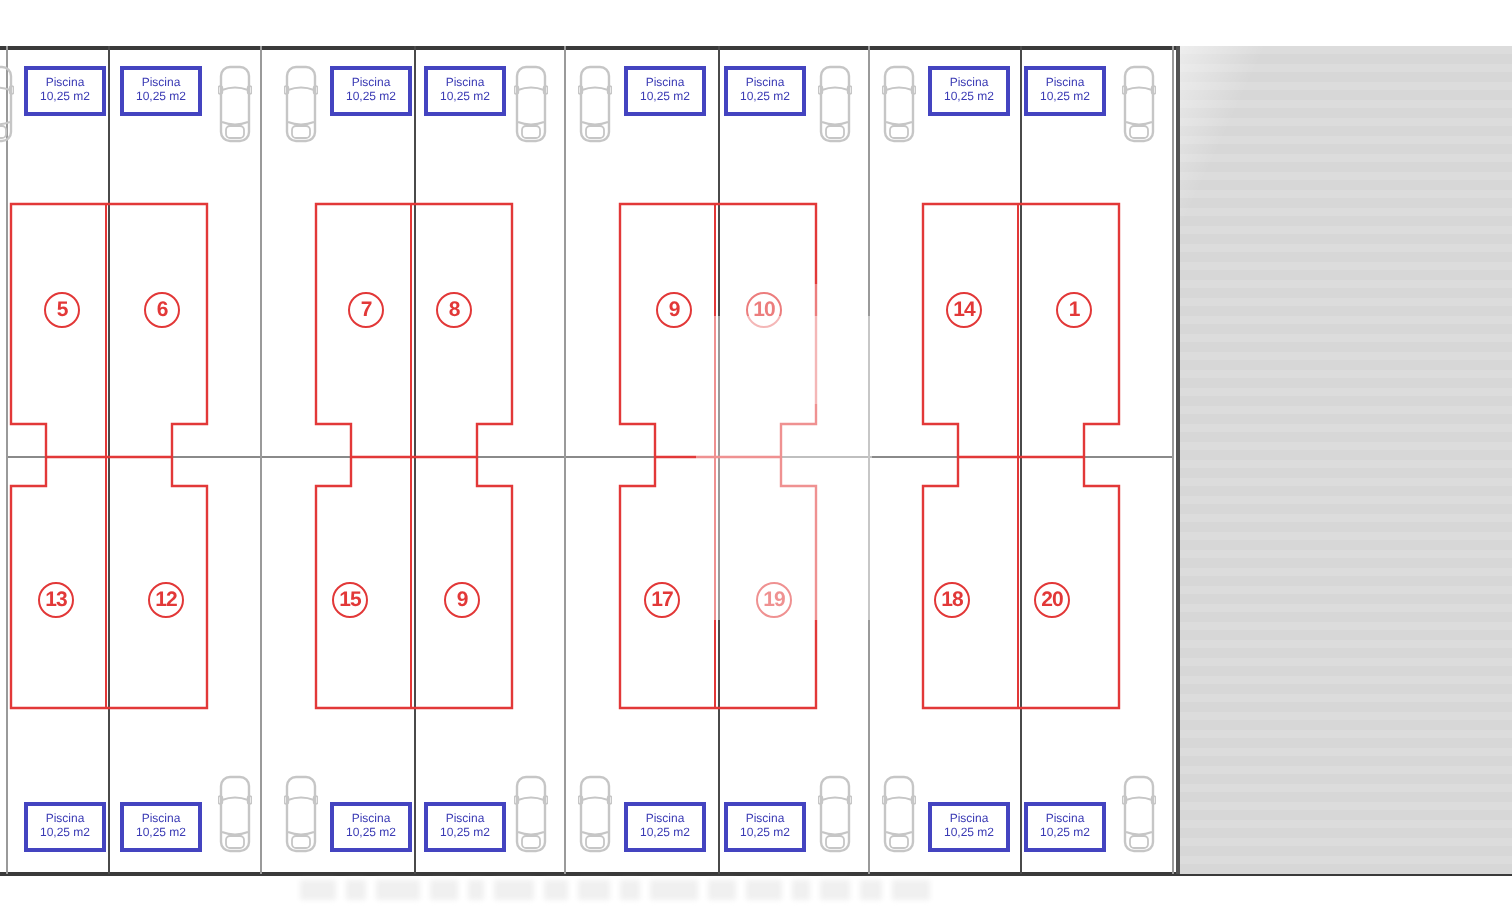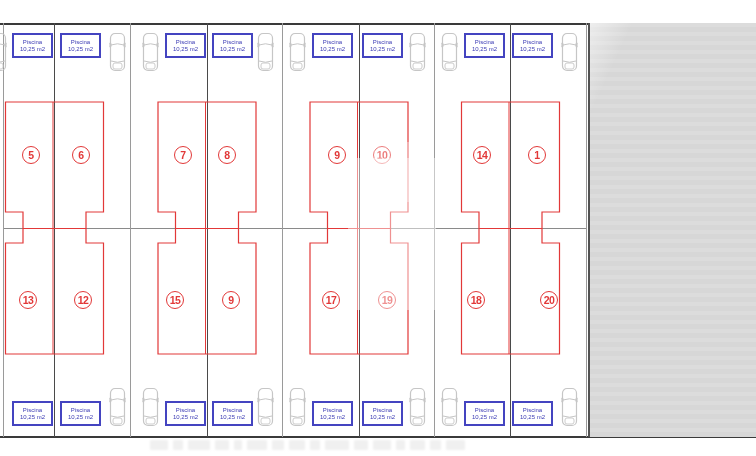--- a/index.html
+++ b/index.html
@@ -294,16 +294,16 @@
     <div class="unit-badge" style="left: 373px; top: 146px;">10</div>
     <div class="unit-badge" style="left: 473px; top: 146px;">14</div>
     <div class="unit-badge" style="left: 528px; top: 146px;">1</div>
     <div class="unit-badge" style="left: 19px; top: 291px;">13</div>
     <div class="unit-badge" style="left: 74px; top: 291px;">12</div>
     <div class="unit-badge" style="left: 166px; top: 291px;">15</div>
     <div class="unit-badge" style="left: 222px; top: 291px;">9</div>
     <div class="unit-badge" style="left: 322px; top: 291px;">17</div>
     <div class="unit-badge" style="left: 378px; top: 291px;">19</div>
     <div class="unit-badge" style="left: 467px; top: 291px;">18</div>
-    <div class="unit-badge" style="left: 540px; top: 291px;">20</div>
+    <div class="unit-badge" style="left: 517px; top: 291px;">20</div>
     <div class="ghost" style="left: 348px; top: 158px; width: 88px; height: 152px; background: rgba(255, 255, 255, 0.45);"></div>
     <div class="ghost" style="left: 366px; top: 142px; width: 52px; height: 60px; background: rgba(255, 255, 255, 0.35);"></div>
   </div>
 
 </body></html>

